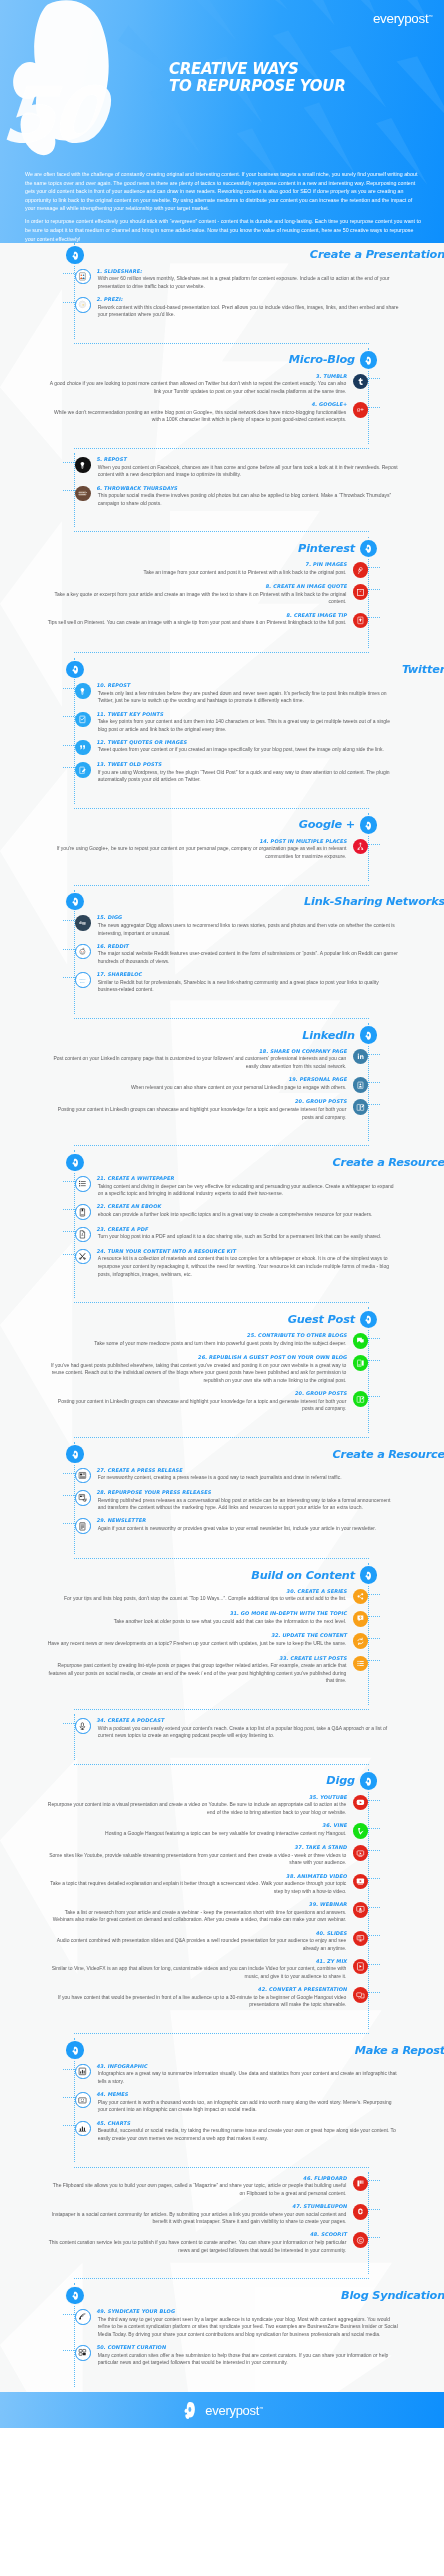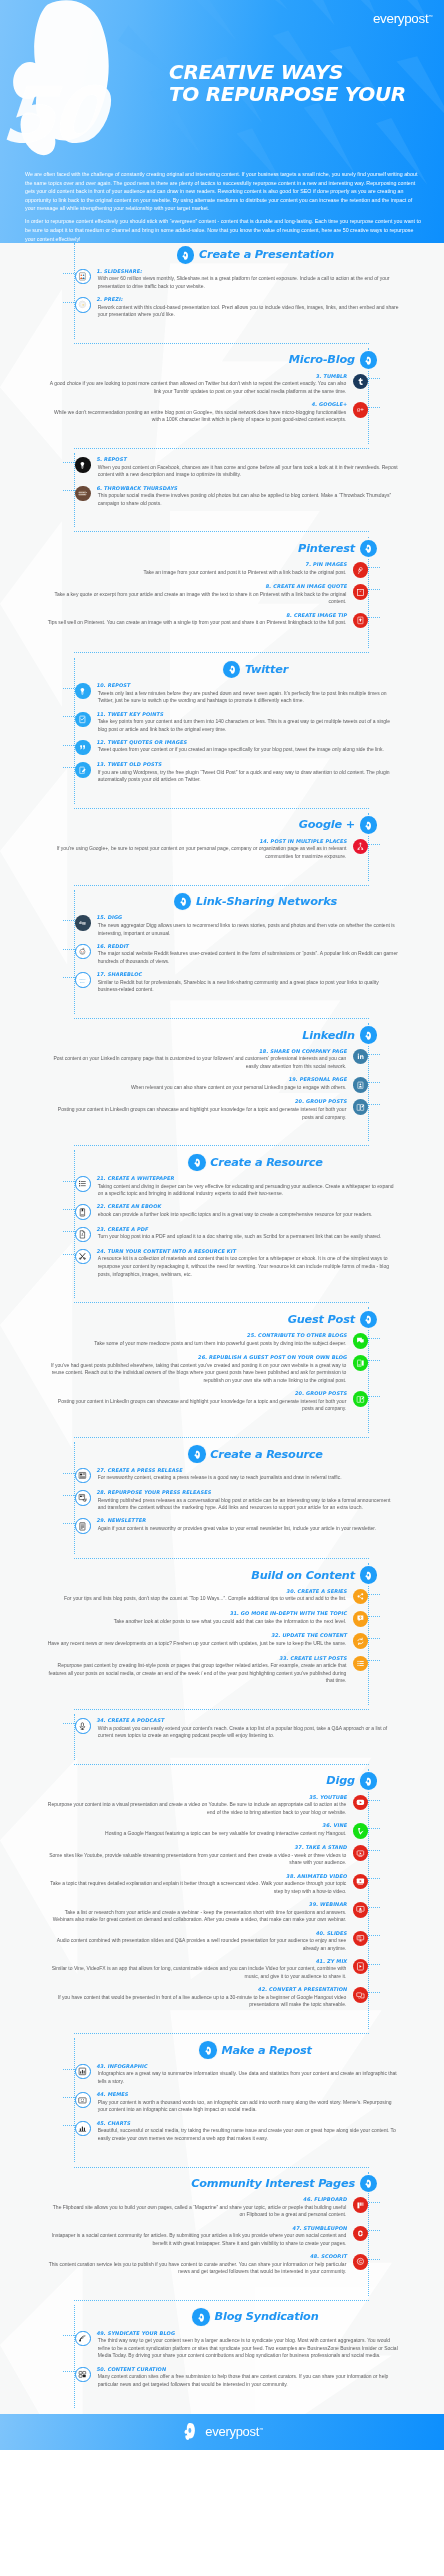--- a/index.html
+++ b/index.html
@@ -38,21 +38,21 @@
     position:absolute; right:12.4px; top:11.3px;
     font-size:13.4px; color:#ffffff; font-weight:500;
     letter-spacing:-0.3px;
   }
   .brand sup { font-size:4.6px; vertical-align:super; }
   .hero-title {
     position:absolute; left:169px; top:61px; width:263px;
     color:#ffffff;
     font-family:"DejaVu Sans", sans-serif;
     font-style:italic; font-weight:bold;
-    font-size:20px; line-height:1.12;
+    font-size:15px; line-height:1.12;
     letter-spacing:-0.3px;
     text-transform:uppercase;
   }
   .hero-intro {
     position:absolute; left:25px; top:170px; width:397px;
     color:#ffffff; font-size:5.3px; line-height:1.62;
   }
   .hero-intro p { margin-bottom:4.6px; }
 
   
@@ -63,21 +63,21 @@
     overflow:hidden;
   }
 
   
   .section { position:relative; padding:0 0 0 0; }
   .sec-head {
     display:flex; align-items:center; gap:4.6px;
     padding:3.1px 0 1px 0;
     position:relative; z-index:3;
   }
-  .sec-head.left  { margin-left:66px; justify-content:center; }
+  .sec-head.left  { margin-left:66px; justify-content:space-between; }
   .sec-head.right { margin-right:68px; justify-content:flex-end; }
   .sec-head.right .sec-title { order:1; }
   .sec-head.right .badge { order:2; }
   .sec-title {
     font-family:"DejaVu Sans", sans-serif;
     font-style:italic; font-weight:bold;
     font-size:11.3px; color:#2196f3; letter-spacing:-0.2px;
     white-space:nowrap;
   }
   .badge {
@@ -1086,29 +1086,20 @@
           <div class="body">
             <div class="n-title">45. CHARTS</div>
             <div class="n-desc">Beautiful, successful or social media, try taking the resulting name issue and create your own or great hope along side your content. To easily create your own memes we recommend a web app that makes it easy.</div>
           </div>
         </div>
         <div class="spacer-md"></div>
       </div>
       <div class="hbar"></div>
       <div class="section">
         <div class="rail right"></div>
-        <div class="sec-head right">
-          <div class="badge">
-            <svg viewBox="0 0 40 40">
-              <path fill="#ffffff" d="M17 7c5-2 10 1 12 6 3 7 2.6 15-1 21-2 3.6-6 4.8-9 3.4-3-1.4-4-5.2-3.6-9.2-1.4 1.2-3.6 1-4.8-.6-1.4-2-1-5.2.8-6.6 1-.8 2.4-1 3.6-.4-.6-4 .2-11.6 2-13.6z"></path>
-              <ellipse cx="20.5" cy="20" rx="3.2" ry="5.6" fill="#1e9df9"></ellipse>
-            </svg>
-          </div>
-          <div class="sec-title">Community Interest Pages</div>
-        </div>
         <div class="item right">
           <div class="dots"></div>
           <div class="ico fill-red">
             <svg viewBox="0 0 24 24">
               <rect x="4" y="4" width="5.3" height="16" fill="#ffffff"></rect>
               <rect x="10.3" y="4" width="5.3" height="9" fill="#ffffff" opacity="0.82"></rect>
               <rect x="16.6" y="4" width="4" height="9" fill="#ffffff" opacity="0.6"></rect>
             </svg>
           </div>
           <div class="body">

